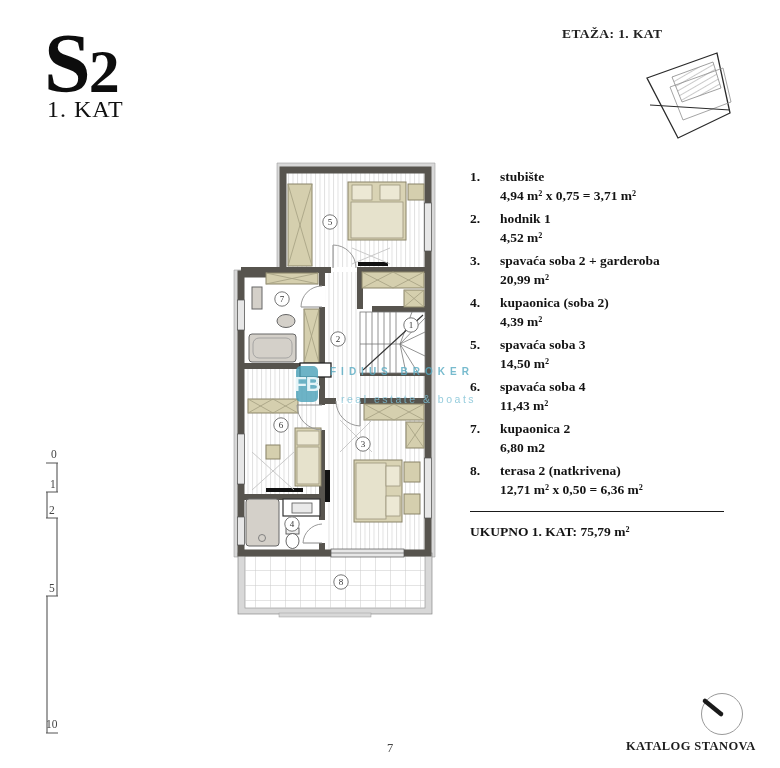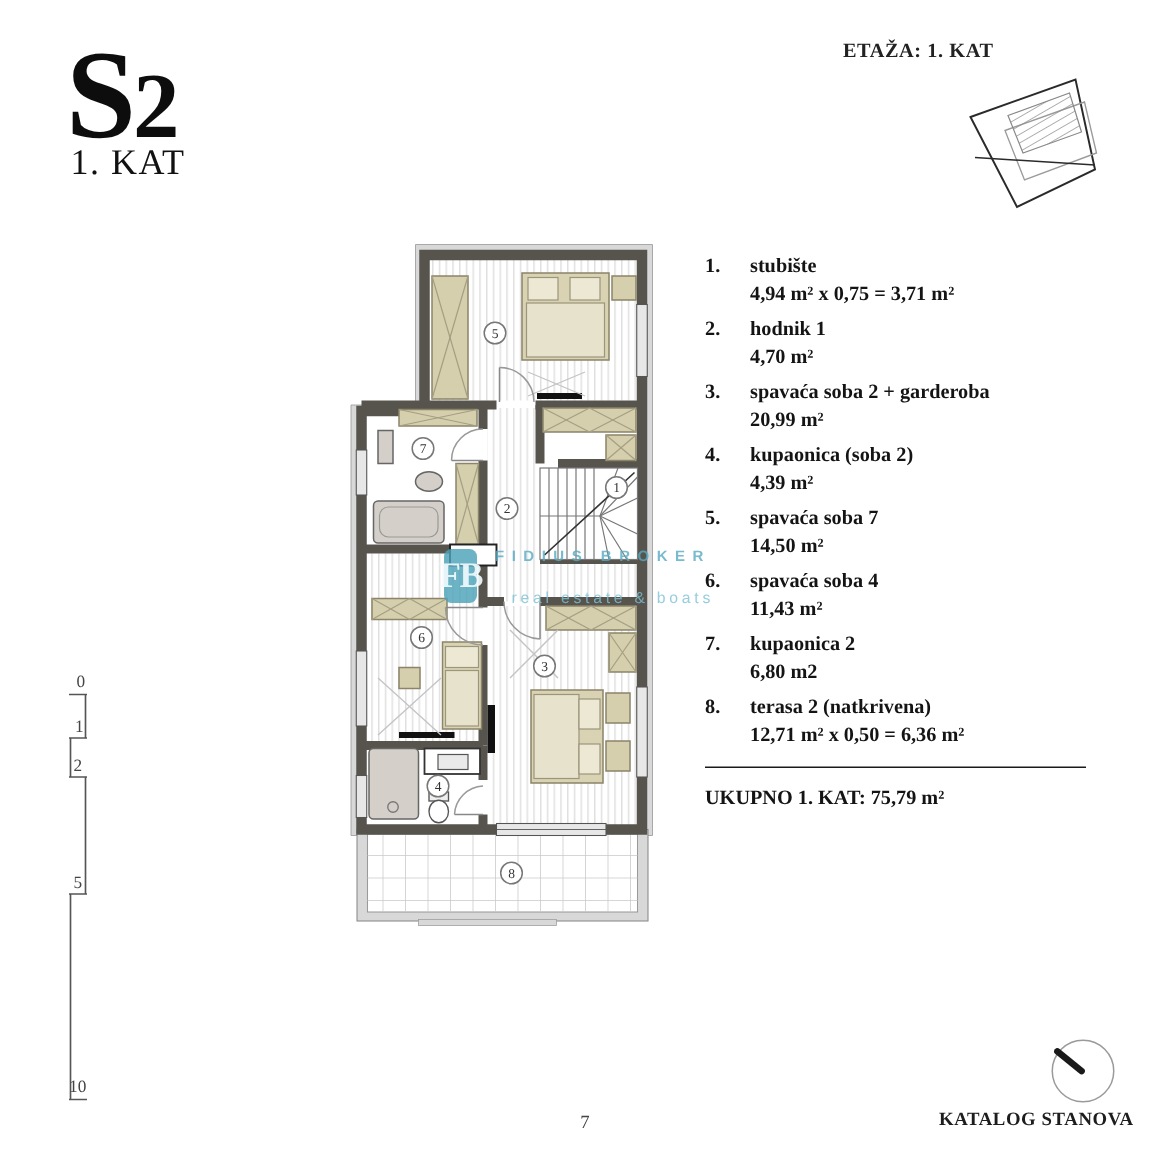--- a/index.html
+++ b/index.html
@@ -19,21 +19,21 @@
   .legend li{display:grid;grid-template-columns:30px 1fr;margin-bottom:4px;}
   .legend .num,.legend .name,.legend .area{font-size:13.5px;font-weight:700;line-height:19px;}
   .legend .rule{border:none;border-top:1.4px solid #1a1a1a;width:254px;margin:12px 0 0 0;}
   .legend .total{margin-top:12px;font-size:13.5px;font-weight:700;}
 
   
   .watermark{position:absolute;left:296px;top:366px;display:flex;align-items:flex-start;z-index:5;
              font-family:"Liberation Sans", sans-serif;}
   .wm-logo{width:22px;height:36px;border-radius:5px;background:rgba(77,162,186,.82);
            display:flex;align-items:center;justify-content:center;
-           color:rgba(240,250,252,.92);font-size:24px;font-weight:700;letter-spacing:-1px;font-family:Liberation Serif, serif;}
+           color:rgba(240,250,252,.92);font-size:21px;font-weight:700;letter-spacing:-1px;}
   .wm-text{margin-left:12px;}
   .wm-name{font-size:10px;font-weight:700;letter-spacing:5px;color:rgba(86,170,194,.8);}
   .wm-tagline{font-size:10.5px;letter-spacing:2.5px;color:rgba(125,192,212,.8);margin:16px 0 0 11px;}
 
   
   .page-num{position:absolute;left:370px;top:741px;width:40px;text-align:center;font-size:12.5px;color:#444;}
   .catalog-label{position:absolute;left:626px;top:739px;font-size:12.5px;font-weight:700;letter-spacing:.4px;color:#1d1d1d;}
 
   
   .canvas{position:absolute;left:0;top:0;z-index:1;}
@@ -283,41 +283,41 @@
       <span class="num">1.</span>
       <div>
           <div class="name">stubište</div>
            <div class="area">4,94 m² x 0,75 = 3,71 m²</div>
         </div>
     </li>
     <li>
       <span class="num">2.</span>
       <div>
           <div class="name">hodnik 1</div>
-           <div class="area">4,70 m²</div>
+           <div class="area">4,52 m²</div>
         </div>
     </li>
     <li>
       <span class="num">3.</span>
       <div>
           <div class="name">spavaća soba 2 + garderoba</div>
            <div class="area">20,99 m²</div>
         </div>
     </li>
     <li>
       <span class="num">4.</span>
       <div>
           <div class="name">kupaonica (soba 2)</div>
            <div class="area">4,39 m²</div>
         </div>
     </li>
     <li>
       <span class="num">5.</span>
       <div>
-          <div class="name">spavaća soba 7</div>
+          <div class="name">spavaća soba 3</div>
            <div class="area">14,50 m²</div>
         </div>
     </li>
     <li>
       <span class="num">6.</span>
       <div>
           <div class="name">spavaća soba 4</div>
            <div class="area">11,43 m²</div>
         </div>
     </li>

